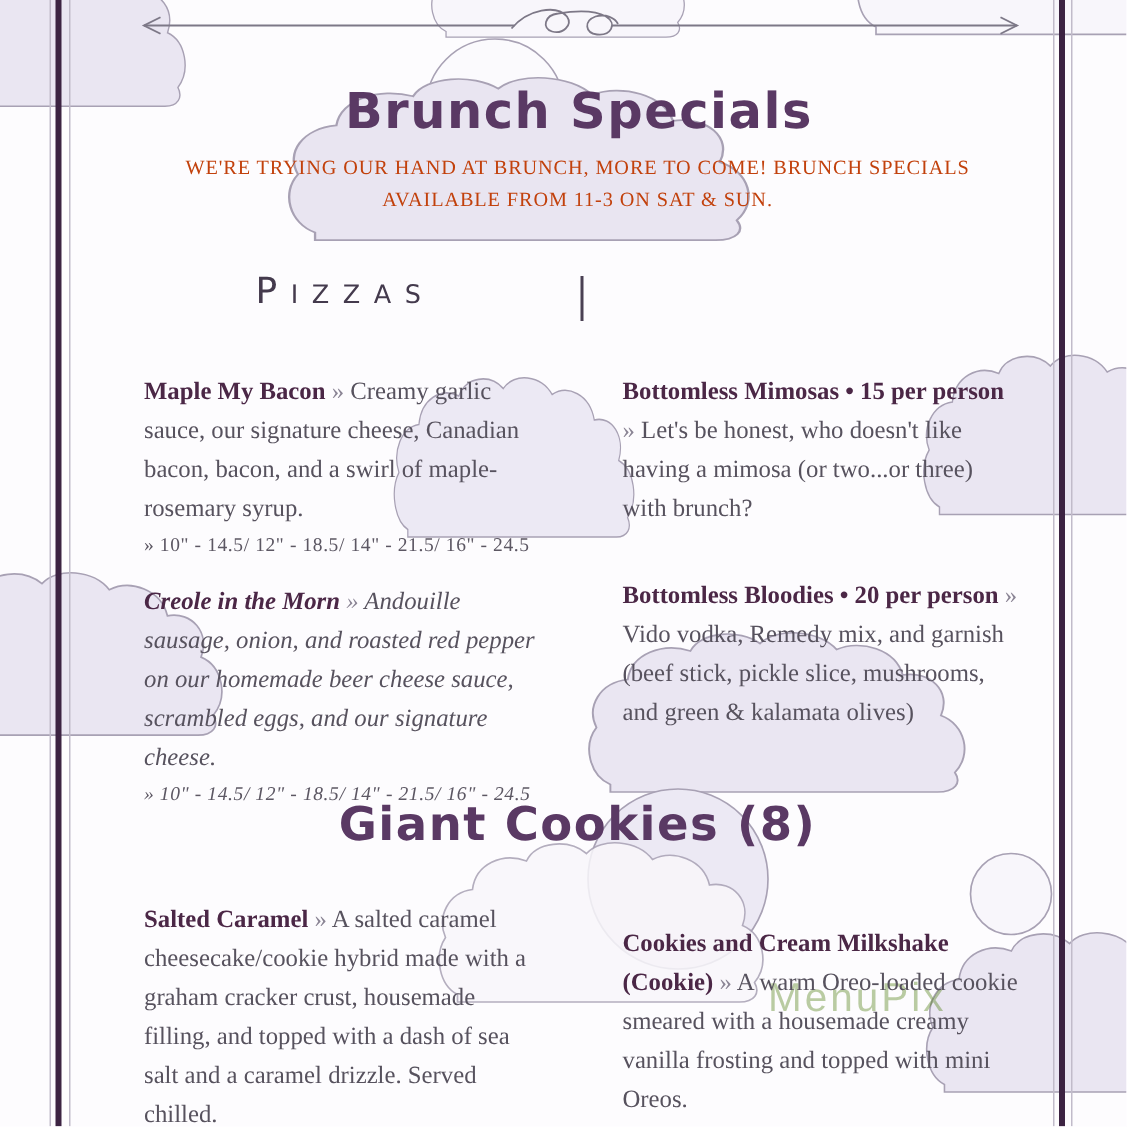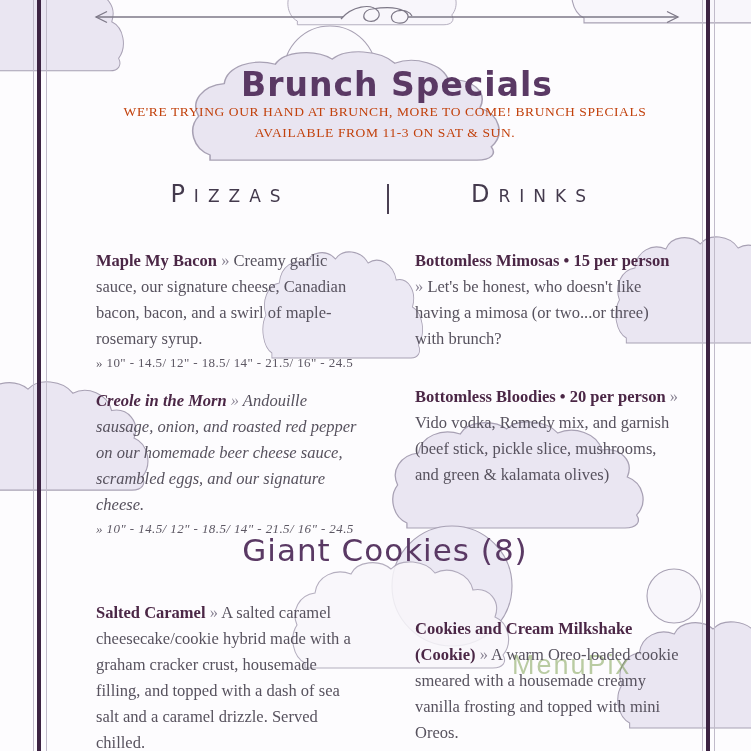--- a/index.html
+++ b/index.html
@@ -64,21 +64,21 @@
   .price{
     margin-top:3px !important;
     font-size:13px;
     letter-spacing:0.4px;
     color:#5c5763;
   }
 
   .cookies-title{
     top:532px;
     font-family:"DejaVu Sans", sans-serif;
-    font-weight:normal;
+    font-weight:bold;
     font-size:31px;
     letter-spacing:1px;
     color:#5a3964;
   }
 
   .watermark{
     position:absolute;left:512px;top:650px;z-index:1;
     font-family:"Liberation Sans", sans-serif;
     font-size:27px;letter-spacing:2px;
     color:#4d7c0f;opacity:0.38;
@@ -137,29 +137,28 @@
 
   <div class="vl thin l1"></div>
   <div class="vl thick l2"></div>
   <div class="vl thin l3"></div>
   <div class="vl thin r1"></div>
   <div class="vl thick r2"></div>
   <div class="vl thin r3"></div>
 
   <div class="content">
 
-    <h1 class="centerband pos page-title" style="margin:12px;">Brunch Specials</h1>
+    <h1 class="centerband pos page-title" style="margin:1px;">Brunch Specials</h1>
 
     <div class="centerband pos page-subtitle">
       <span class="inner">WE'RE TRYING OUR HAND AT BRUNCH, MORE TO COME! BRUNCH SPECIALS AVAILABLE FROM 11-3 ON SAT &amp; SUN.</span>
     </div>
 
     <div class="colhead pz">Pizzas</div>
     <div class="colbar"></div>
-    <div class="colhead dr">Drinks</div>
 
     <div class="item" style="left:96px;top:248px;">
       <p class="body-txt">
         <span class="iname">Maple My Bacon</span>
         <span class="sep">»</span>
         <span>Creamy garlic sauce, our signature cheese, Canadian bacon, bacon, and a swirl of maple-rosemary syrup.</span>
       </p>
       <p class="price">» 10" - 14.5/ 12" - 18.5/ 14" - 21.5/ 16" - 24.5</p>
     </div>
 

